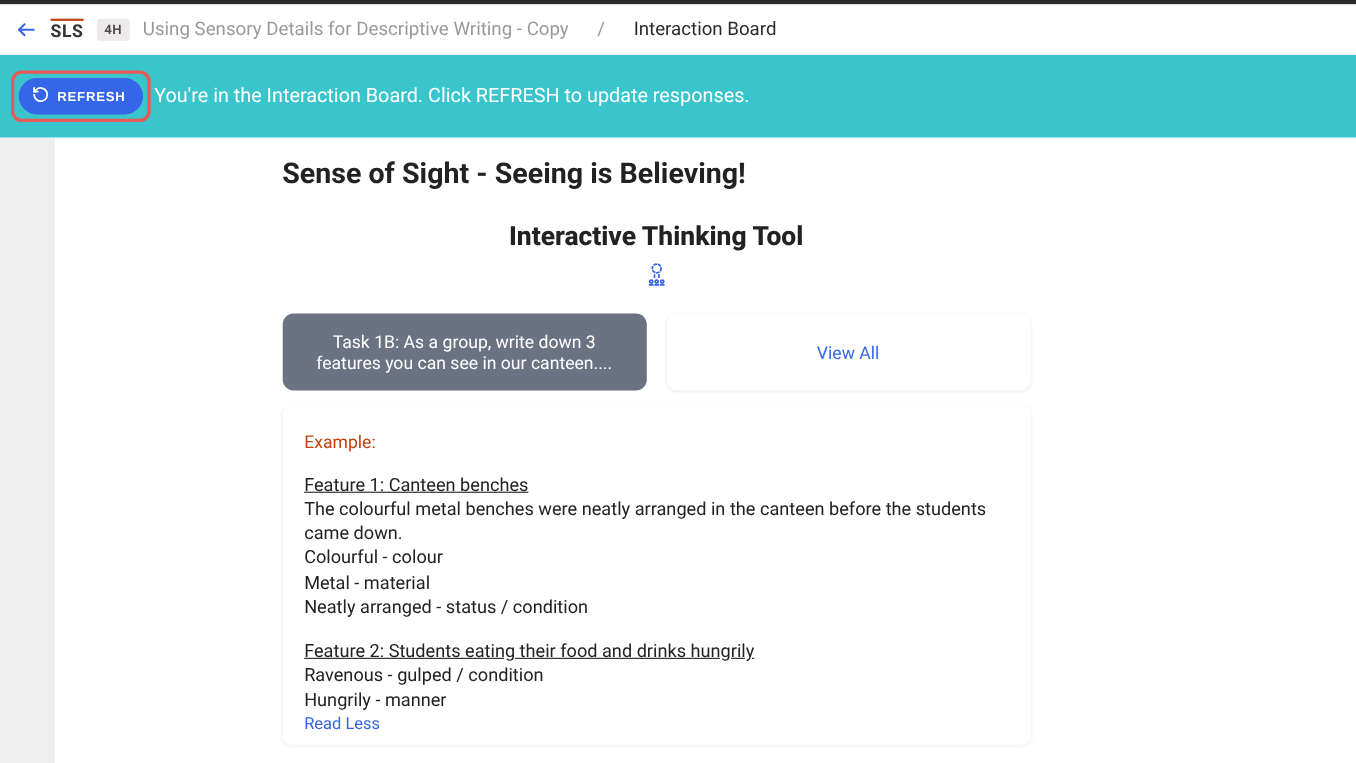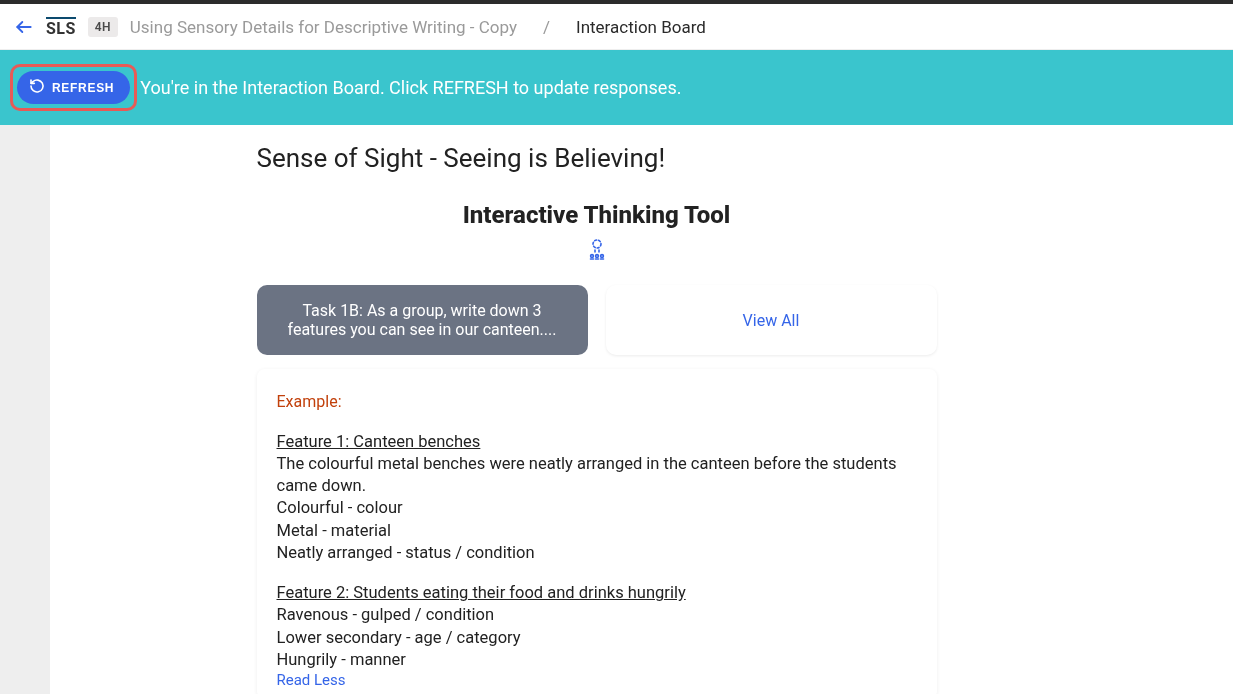--- a/index.html
+++ b/index.html
@@ -28,21 +28,21 @@
     .back-arrow {
       color: #3565e8;
       cursor: pointer;
       display: flex;
       align-items: center;
     }
     .logo {
       font-weight: 700;
       font-size: 16px;
       color: #333;
-      border-top: 2px solid #0c4a6e;
+      border-top: 2px solid #c2410c;
       line-height: 1;
       padding-top: 2px;
       letter-spacing: 0.5px;
     }
     .badge-4h {
       background: #eceaea;
       color: #4a4a4a;
       font-size: 12px;
       font-weight: 600;
       padding: 3px 7px;
@@ -119,21 +119,21 @@
       padding: 18px 40px 0 40px;
       display: flex;
       justify-content: center;
     }
     .main-inner {
       width: 680px;
       margin-left: -90px;
     }
     h1.page-title {
       font-size: 26px;
-      font-weight: 400;
+      font-weight: 700;
       color: #222;
       margin-bottom: 28px;
     }
     h2.tool-title {
       font-size: 24px;
       font-weight: 800;
       color: #222;
       margin-bottom: 18px;
       display: flex;
       align-items: center;
@@ -274,21 +274,20 @@
           <p><span class="feature-title">Feature 1: Canteen benches</span></p>
           <p>The colourful metal benches were neatly arranged in the canteen before the students came down.</p>
           <p>Colourful - colour</p>
           <p>Metal - material</p>
           <p>Neatly arranged - status / condition</p>
         </div>
 
         <div class="block" style="margin-bottom:4px">
           <p><span class="feature-title">Feature 2: Students eating their food and drinks hungrily</span></p>
           <p>Ravenous - gulped / condition</p>
-          <p>Lower secondary - age / category</p>
           <p>Hungrily - manner</p>
         </div>
 
         <div class="read-less">Read Less</div>
 
       </div>
     </div>
   </div>
 </div>
 

